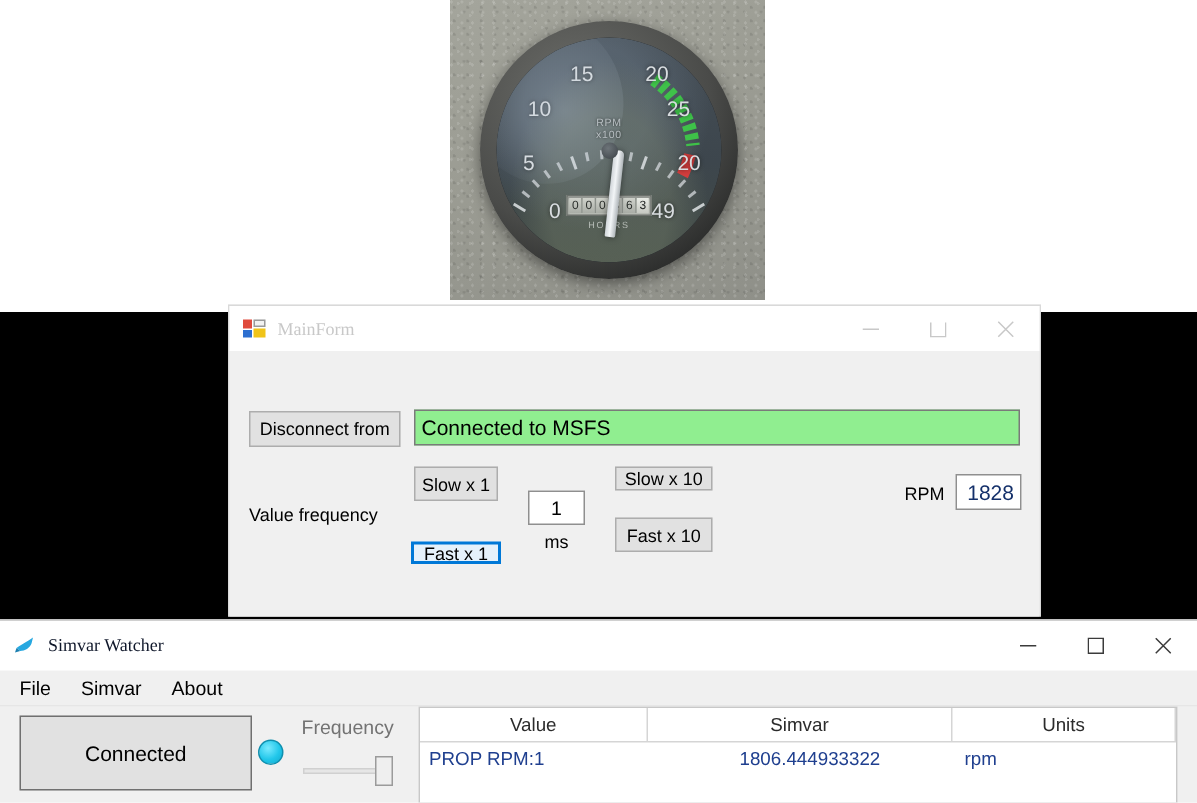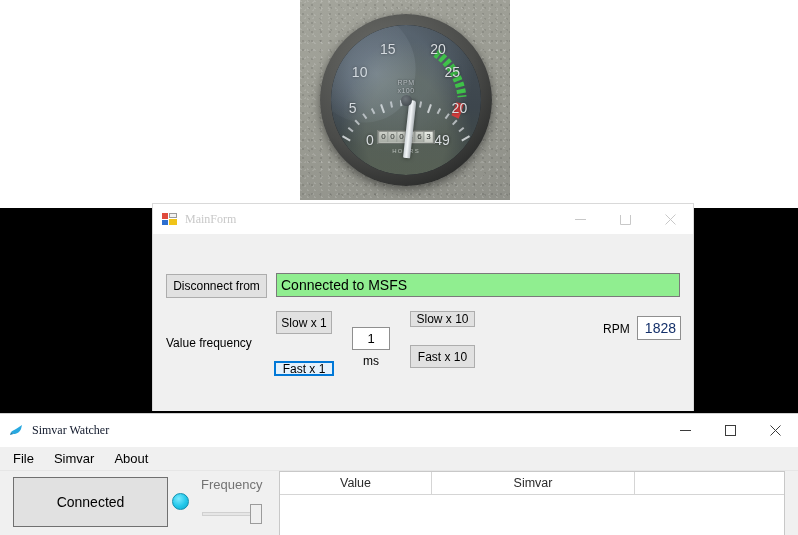--- a/index.html
+++ b/index.html
@@ -643,16 +643,22 @@
 
     <div id="frequency-slider">
       <div class="track"></div>
       <div class="thumb"></div>
     </div>
 
     <div id="simvar-grid">
       <div class="grid-head">
         <div class="cell col-value">Value</div>
         <div class="cell col-simvar">Simvar</div>
+        <div class="cell col-units">Units</div>
+      </div>
+      <div class="grid-row">
+        <div class="cell col-simvar">PROP RPM:1</div>
+        <div class="cell col-value">1806.444933322</div>
+        <div class="cell col-units">rpm</div>
       </div>
     </div>
   </div>
 </div>
 
 </body></html>

